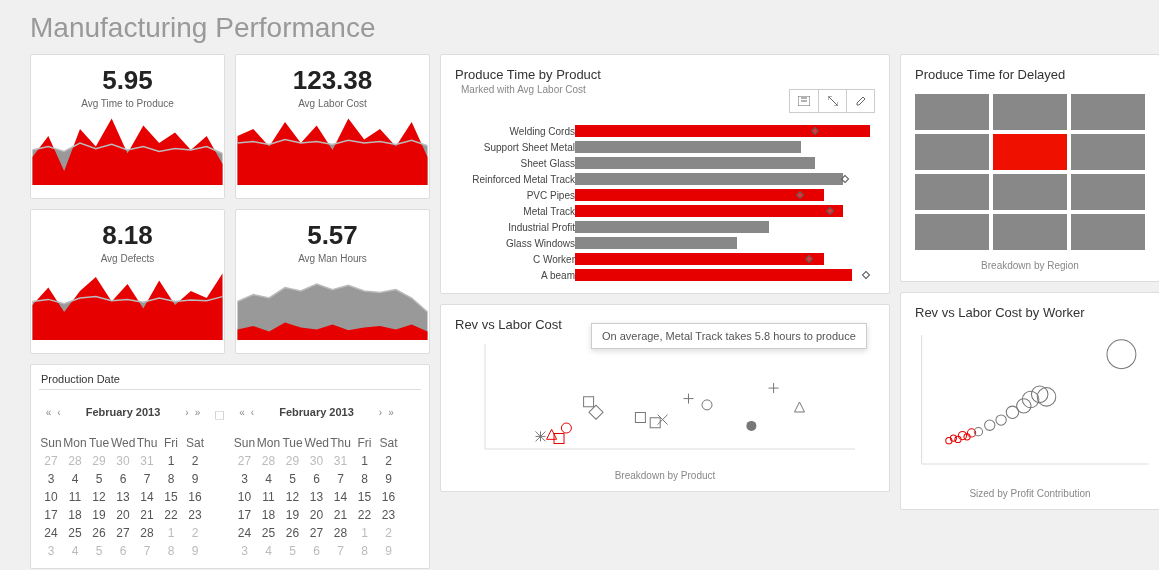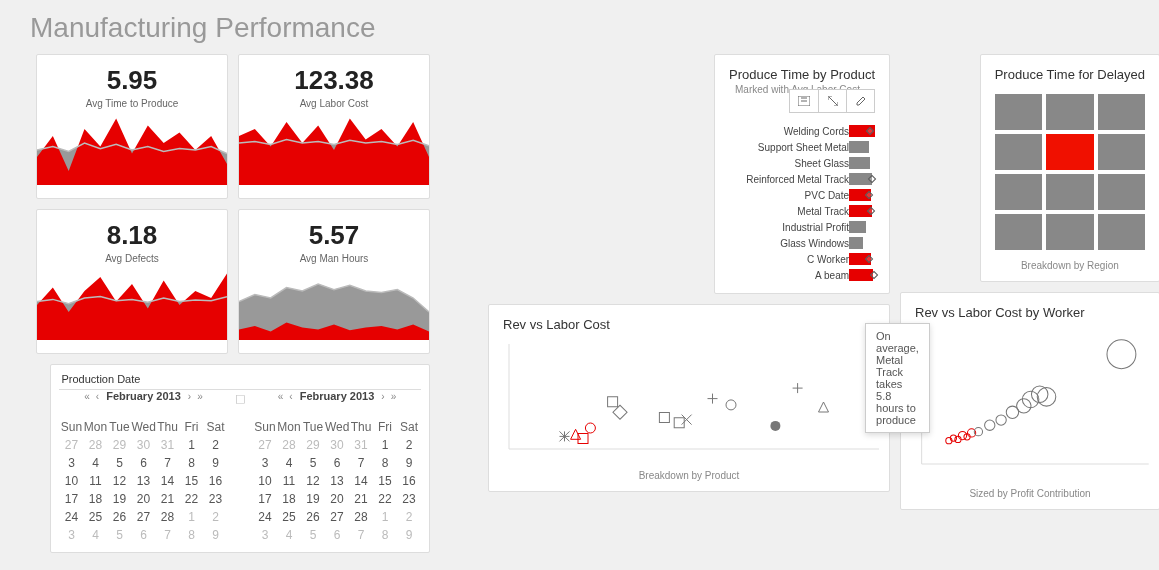--- a/index.html
+++ b/index.html
@@ -18,43 +18,43 @@
   color: #999;
   font-weight: 400;
   padding: 12px 0 10px 30px;
 }
 .dashboard {
   padding: 0 10px 0 30px;
   display: grid;
   grid-template-columns: 400px 450px 260px;
   gap: 10px;
 }
-.col { display: flex; flex-direction: column; gap: 10px; align-items: flex-end; }
+.col { display: flex; flex-direction: column; gap: 10px; }
 .card {
   background: #fff;
   border: 1px solid #ddd;
   border-radius: 2px;
   position: relative;
 }
 .kpi-grid {
   display: grid;
   grid-template-columns: 1fr 1fr;
   gap: 10px;
 }
 .kpi-card { height: 145px; padding: 10px 0 0 0; text-align: center; }
 .kpi-value { font-size: 26px; font-weight: 700; color: #222; }
 .kpi-label { font-size: 10px; color: #666; margin-top: 2px; }
 .spark { width: 100%; height: 70px; display: block; margin-top: 6px; }
 .cal-card { padding: 6px 8px 8px 8px; }
-.cal-title { font-size: 11px; color: #333; padding: 2px 0 4px 2px; border-bottom: 1px solid #ddd; margin-bottom: 0; }
+.cal-title { font-size: 11px; color: #333; padding: 2px 0 4px 2px; border-bottom: 1px solid #ddd; margin-bottom: 16px; }
 .cal-wrap { display: flex; gap: 6px; align-items: flex-start; }
 .cal-block { flex: 0 0 auto; }
 .cal-head { display: flex; align-items: center; gap: 4px; font-size: 11px; color: #444; justify-content: center; margin-bottom: 3px; }
 .cal-nav { cursor: pointer; color: #888; font-size: 10px; padding: 0 1px; }
-.cal-month { font-weight: 700; margin: 0 2px; }
+.cal-month { font-weight: 700; margin: 0 20px; }
 .cal-link { color: #888; font-size: 13px; margin: 0 2px; cursor: pointer; }
 .cal-grid { display: grid; grid-template-columns: repeat(7, 24px); font-size: 12px; color: #555; margin-top: 16px; }
 .cal-grid div { text-align: center; padding: 2px 0; }
 .cal-dow { color: #666; font-weight: 400; }
 .cal-dim { color: #bbb; }
 .panel-title { font-size: 13px; font-weight: 400; color: #333; padding: 12px 14px 2px 14px; }
 .panel-sub { font-size: 10px; color: #888; padding: 0 20px; }
 .panel-foot { font-size: 10px; color: #888; text-align: center; padding: 6px 0 10px 0; }
 .toolbar { position: absolute; top: 34px; right: 14px; display: flex; gap: 0; border: 1px solid #ccc; }
 .toolbar button { width: 28px; height: 22px; border: none; border-left: 1px solid #ccc; background: #fff; cursor: pointer; display: flex; align-items: center; justify-content: center; color: #666; font-size: 11px; }
@@ -297,21 +297,21 @@
             </div>
           </div>
           <div class="bar-row">
             <div class="bar-label">Reinforced Metal Track</div>
             <div class="bar-track">
               <div class="bar-fill bar-gray" style="width:89.23076923076923%"></div>
               <span class="bar-mark" style="left:90%"></span>
             </div>
           </div>
           <div class="bar-row">
-            <div class="bar-label">PVC Date</div>
+            <div class="bar-label">PVC Pipes</div>
             <div class="bar-track">
               <div class="bar-fill bar-red" style="width:83.07692307692308%"></div>
               <span class="bar-mark" style="left:75%"></span>
             </div>
           </div>
           <div class="bar-row">
             <div class="bar-label">Metal Track</div>
             <div class="bar-track">
               <div class="bar-fill bar-red" style="width:89.23076923076923%"></div>
               <span class="bar-mark" style="left:85%"></span>

